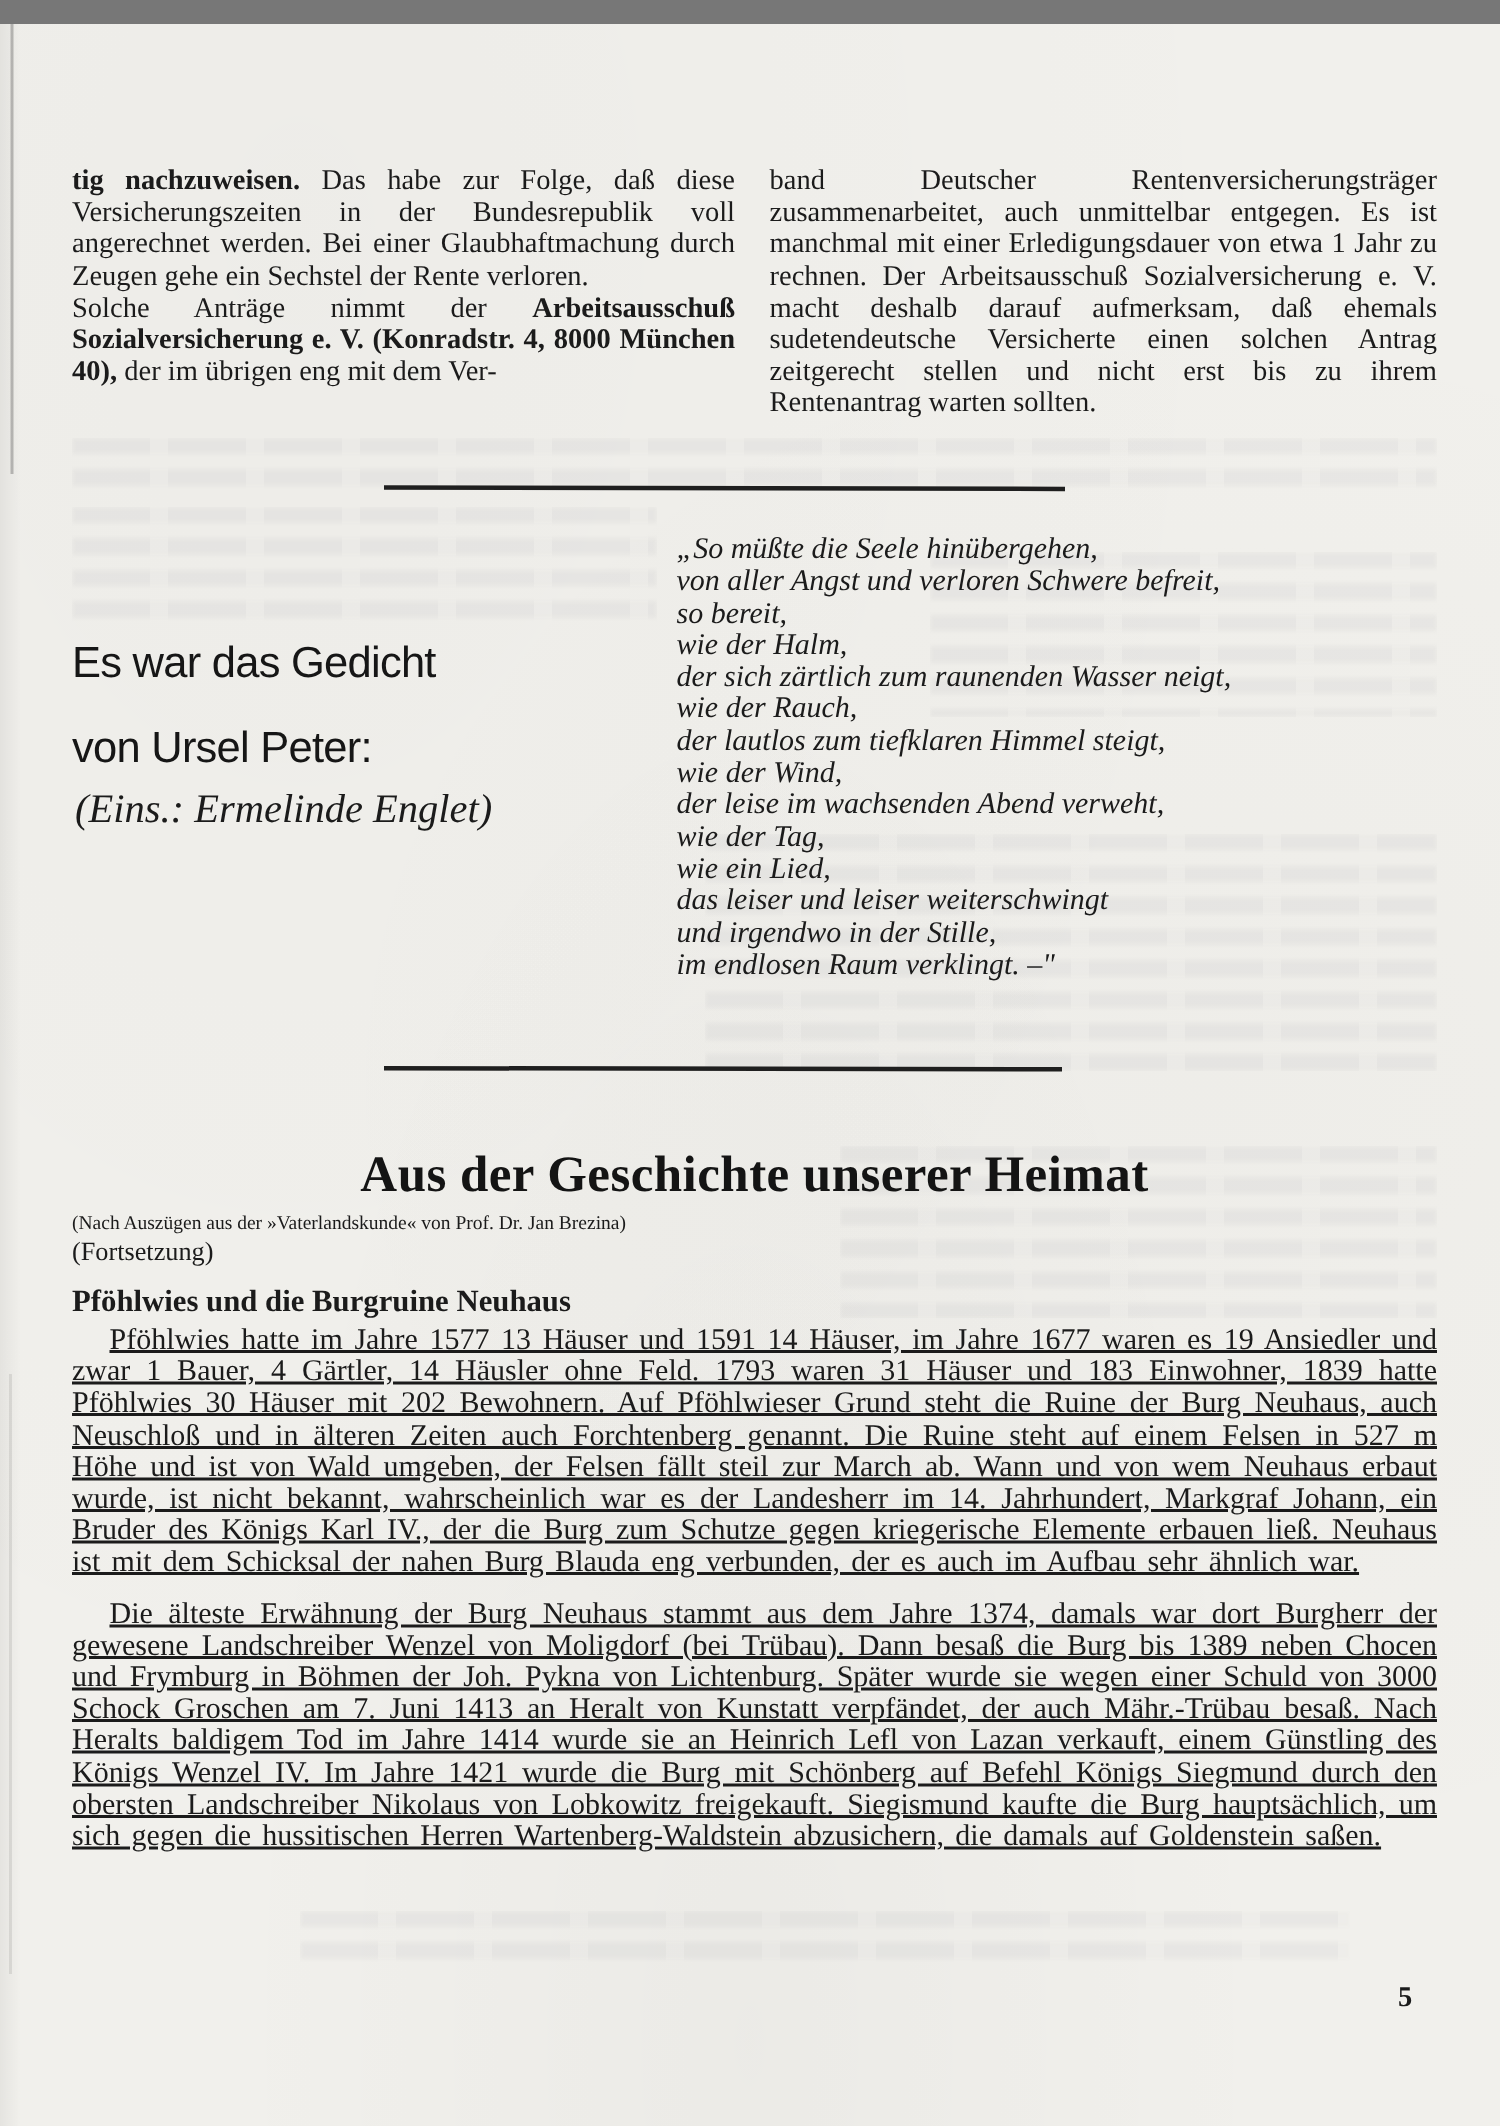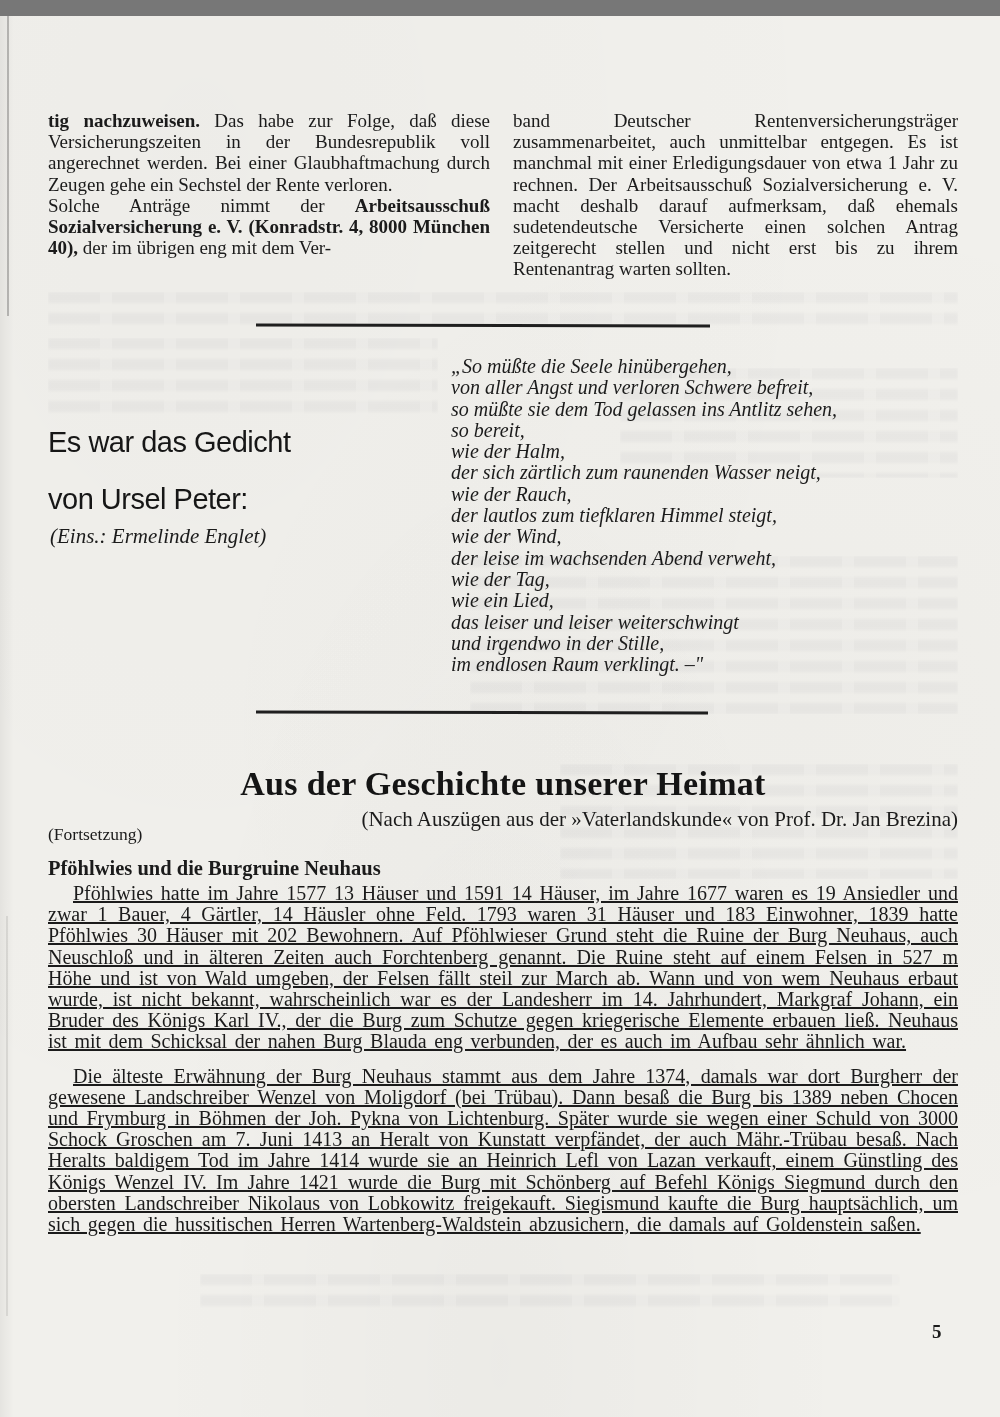--- a/index.html
+++ b/index.html
@@ -37,28 +37,28 @@
 
   .divider{position:absolute;height:3px;background:#1f1f1f;}
   .divider-1{left:256px;top:308px;width:454px;transform:rotate(0.12deg);}
   .divider-2{left:256px;top:695px;width:452px;transform:rotate(0.10deg);}
 
   .poem-heading{
     position:absolute;left:48px;top:398px;
     font-family:"Liberation Sans", sans-serif;
     font-size:29px;line-height:57px;letter-spacing:-0.5px;color:#161616;
   }
-  .poem-credit{position:absolute;left:50px;top:508px;font-style:italic;font-size:21px;}
+  .poem-credit{position:absolute;left:50px;top:508px;font-style:italic;font-size:27px;}
 
   .poem{position:absolute;left:451px;top:340px;width:515px;font-style:italic;font-size:20px;line-height:21.3px;}
   .poem div{white-space:nowrap;}
 
   .history-title{position:absolute;left:48px;top:749px;width:910px;text-align:center;
     font-weight:bold;font-size:34px;letter-spacing:0.3px;color:#141414;}
-  .history-subtitle{position:absolute;left:48px;top:791px;width:910px;text-align:right;font-size:21px;}
+  .history-subtitle{position:absolute;left:48px;top:791px;width:910px;text-align:left;font-size:13px;}
   .fortsetzung{position:absolute;left:48px;top:808px;font-size:17.5px;}
   .history-subheading{position:absolute;left:48px;top:841px;font-size:20.5px;font-weight:bold;}
 
   .history-body{position:absolute;left:48px;top:867px;width:910px;
     font-size:20px;line-height:21.2px;text-align:justify;word-spacing:2.5px;}
   .history-body p{margin:0;text-indent:25px;text-decoration:underline;}
   .history-body p + p{margin-top:13px;}
 
   .page-number{position:absolute;left:932px;top:1305px;font-size:19px;font-weight:bold;}
 </style>
@@ -91,21 +91,20 @@
 
   <div class="poem-heading">
     <div>Es war das Gedicht</div>
     <div>von Ursel Peter:</div>
   </div>
   <div class="poem-credit">(Eins.: Ermelinde Englet)</div>
 
   <div class="poem">
     <div>„So müßte die Seele hinübergehen,</div>
     <div>von aller Angst und verloren Schwere befreit,</div>
-    <div>so müßte sie dem Tod gelassen ins Antlitz sehen,</div>
     <div>so bereit,</div>
     <div>wie der Halm,</div>
     <div>der sich zärtlich zum raunenden Wasser neigt,</div>
     <div>wie der Rauch,</div>
     <div>der lautlos zum tiefklaren Himmel steigt,</div>
     <div>wie der Wind,</div>
     <div>der leise im wachsenden Abend verweht,</div>
     <div>wie der Tag,</div>
     <div>wie ein Lied,</div>
     <div>das leiser und leiser weiterschwingt</div>

